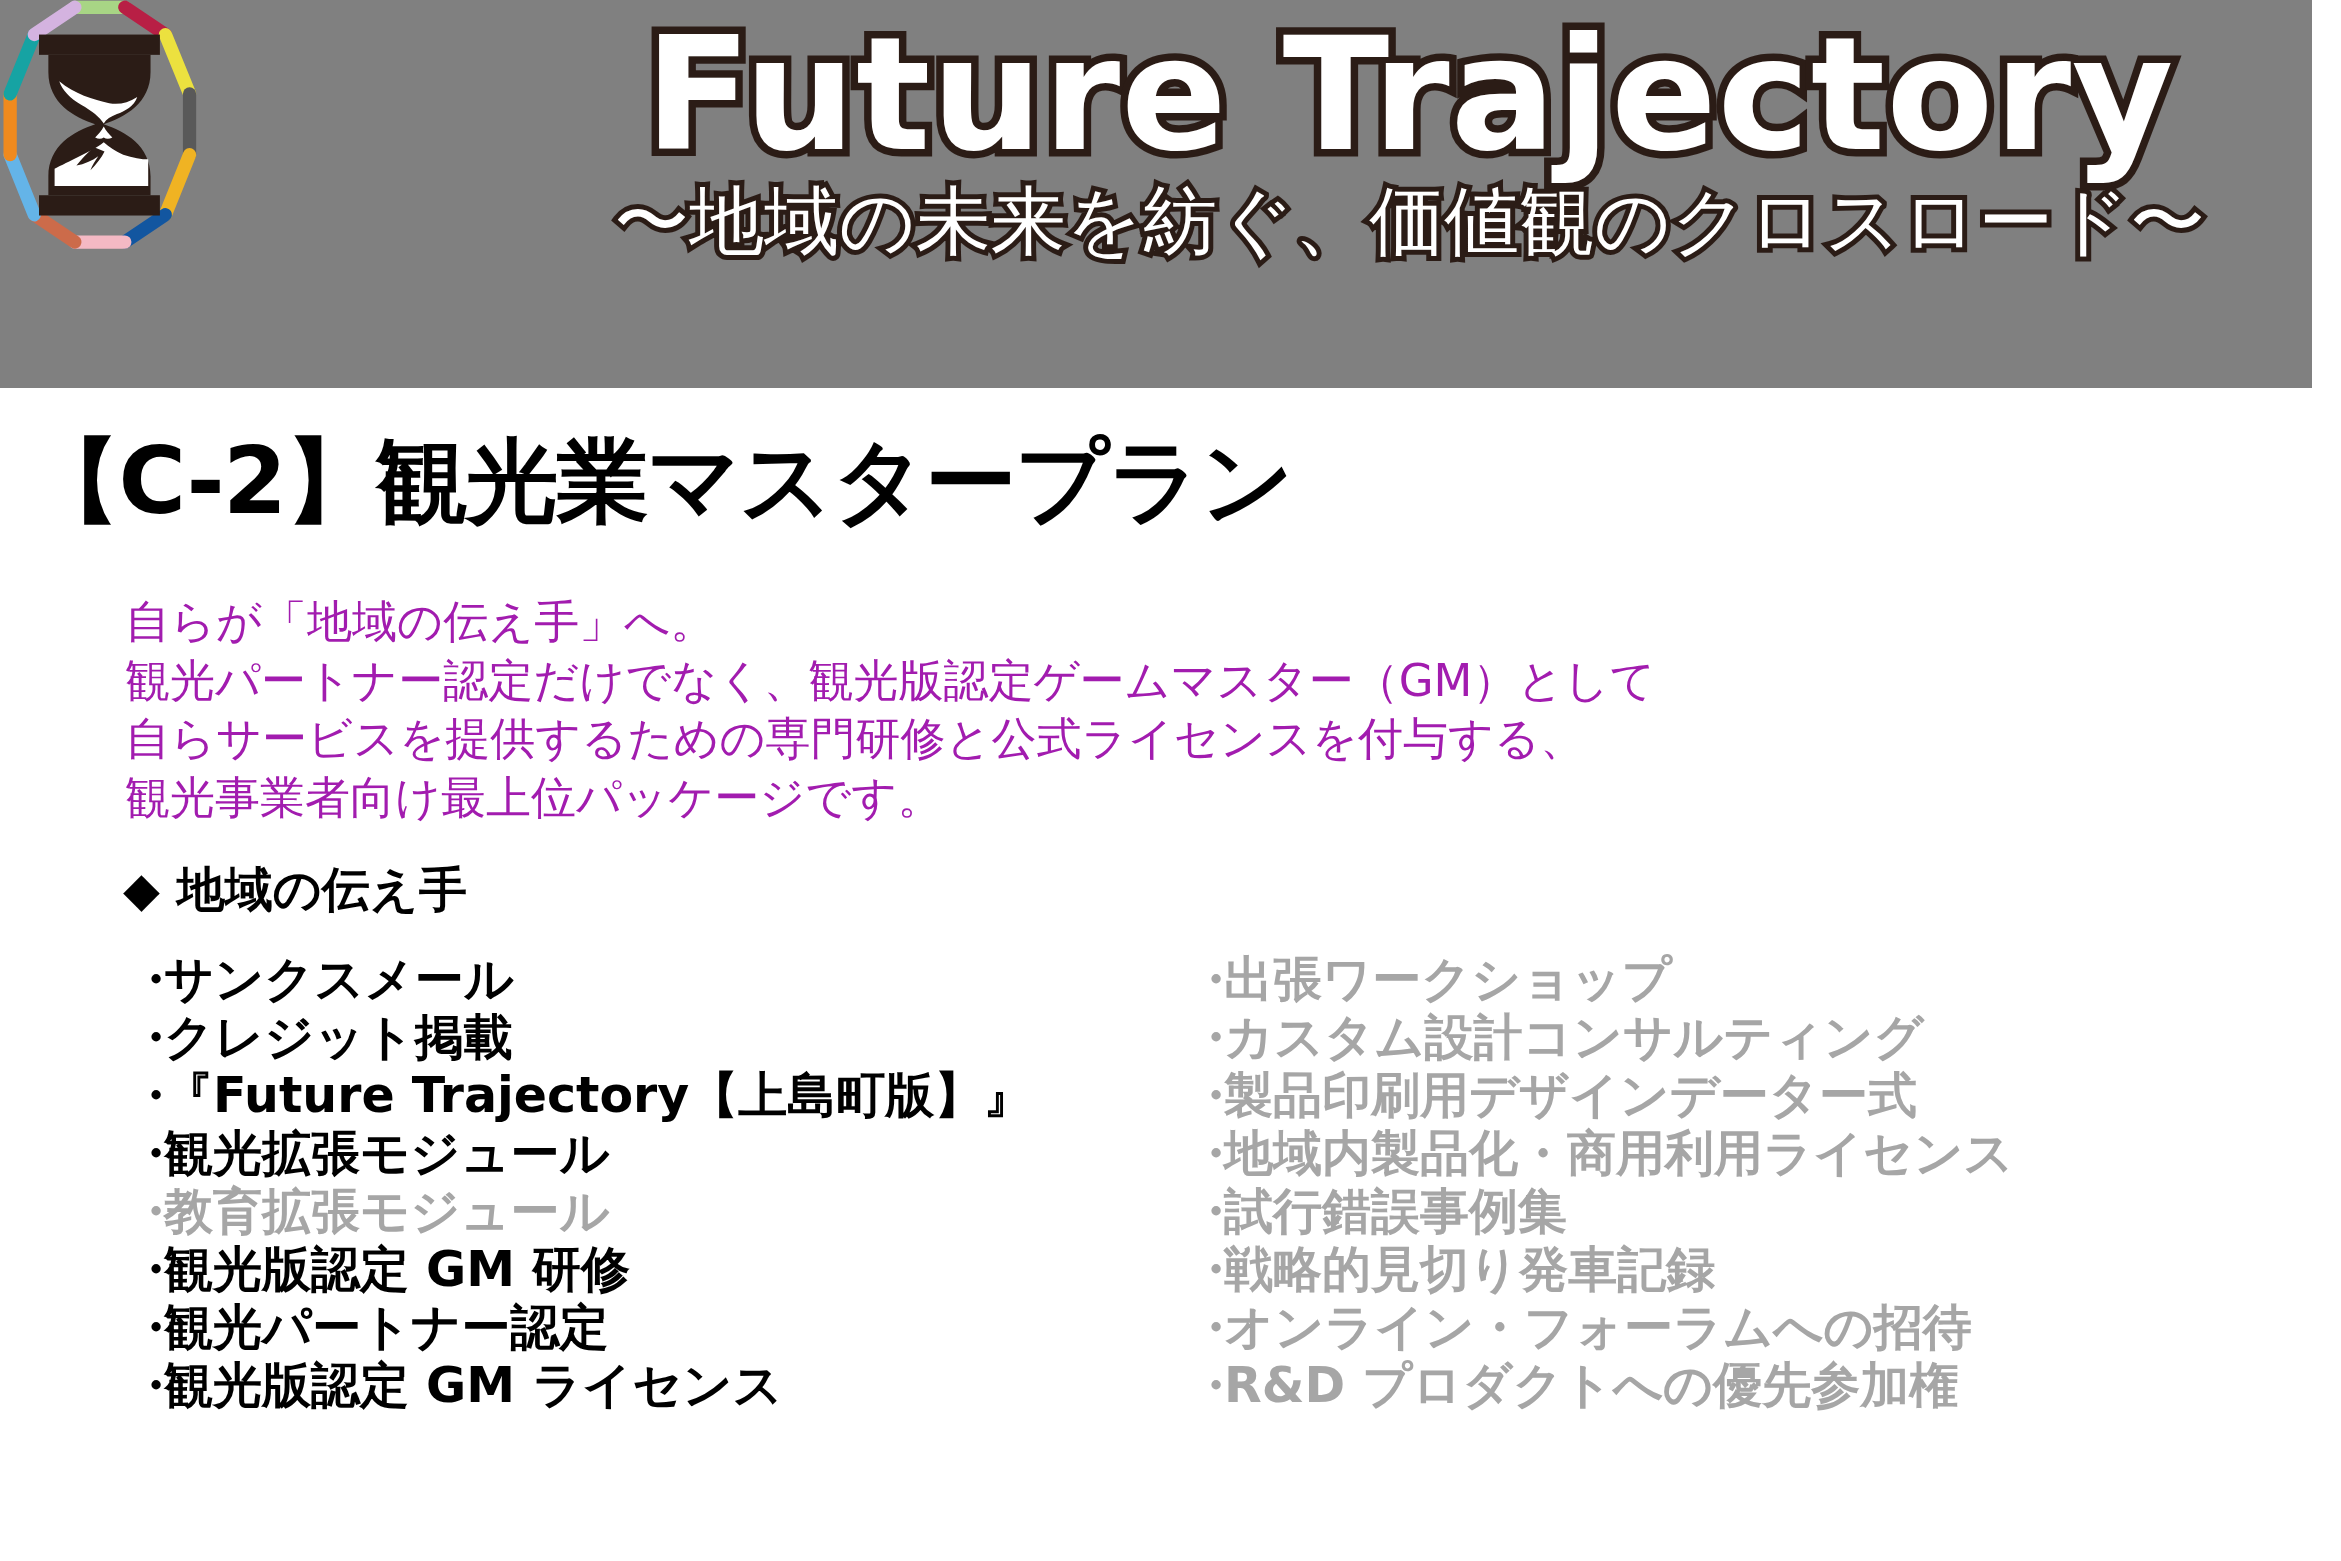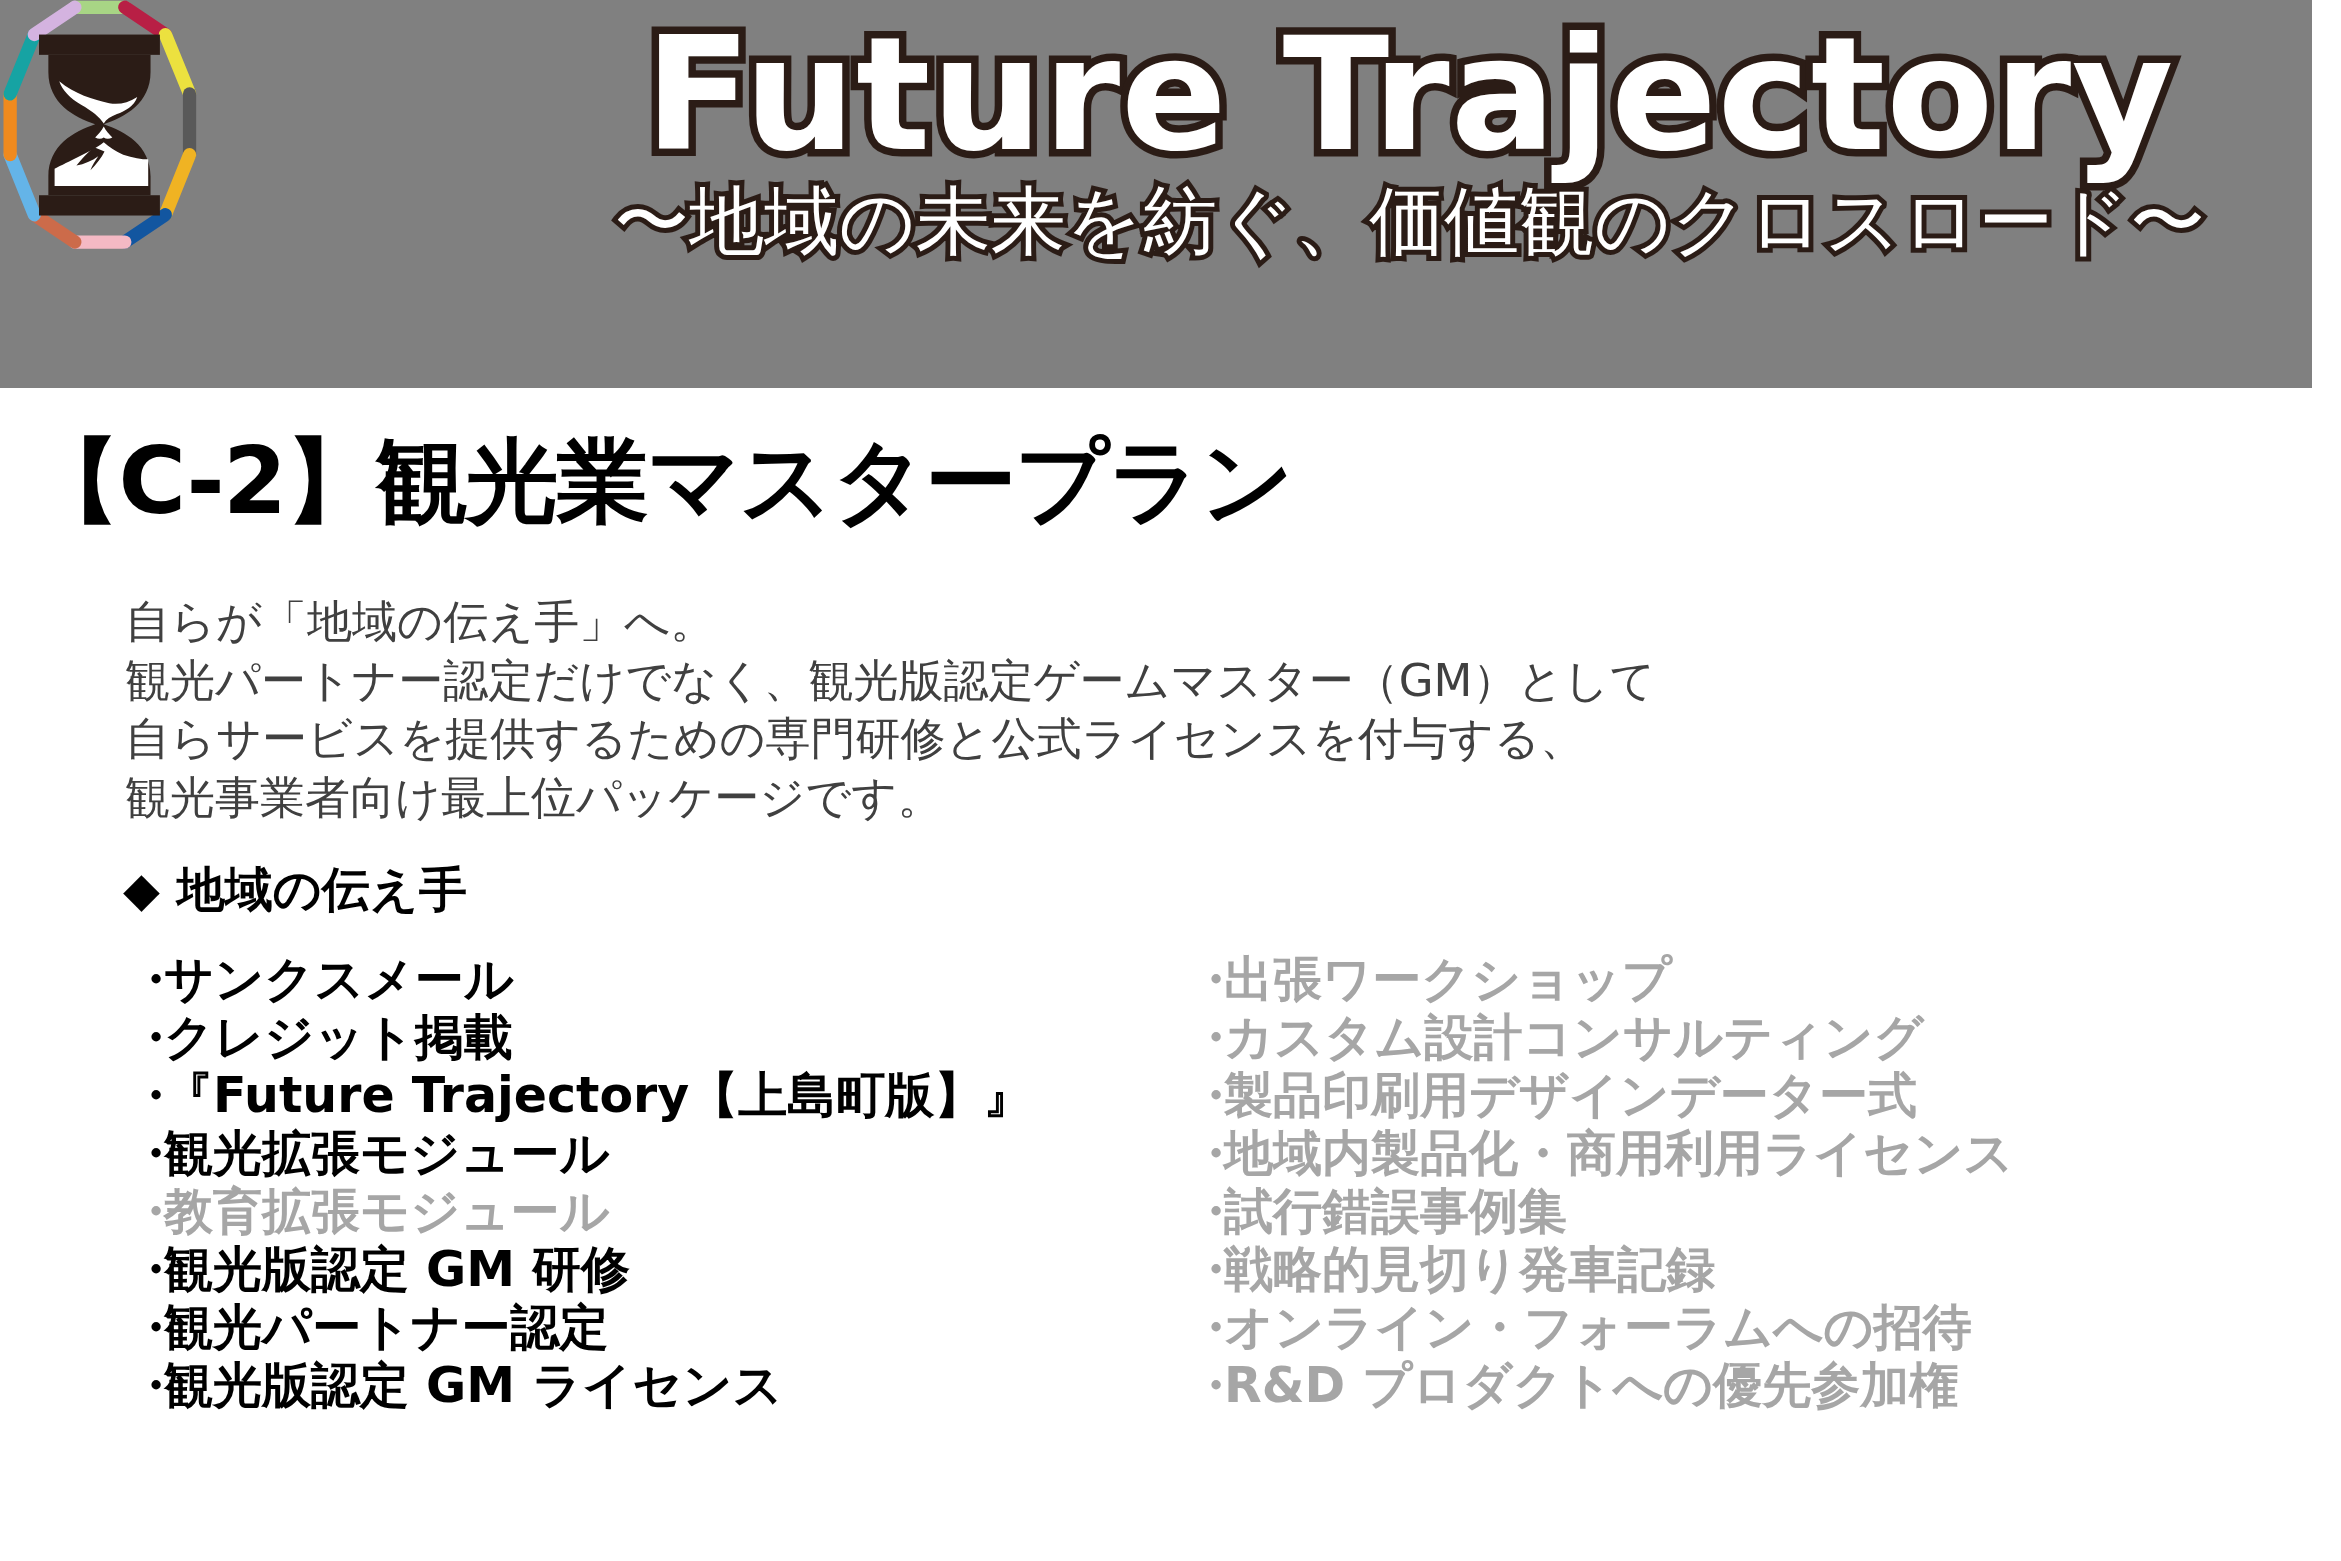--- a/index.html
+++ b/index.html
@@ -89,21 +89,21 @@
 
   #lede {
     position: absolute;
     left: 125px;
     top: 593px;
     width: 2108px;
     font-family: "DejaVu Sans", "Liberation Sans", sans-serif;
     font-weight: 400;
     font-size: 45px;
     line-height: 1.30;
-    color: #404040;
+    color: #a21caf;
     white-space: nowrap;
   }
   #lede .lede-line { display: block; }
 
   #deliverables-heading {
     position: absolute;
     left: 123px;
     top: 865px;
     font-family: "DejaVu Sans", "Liberation Sans", sans-serif;
     font-weight: 700;

